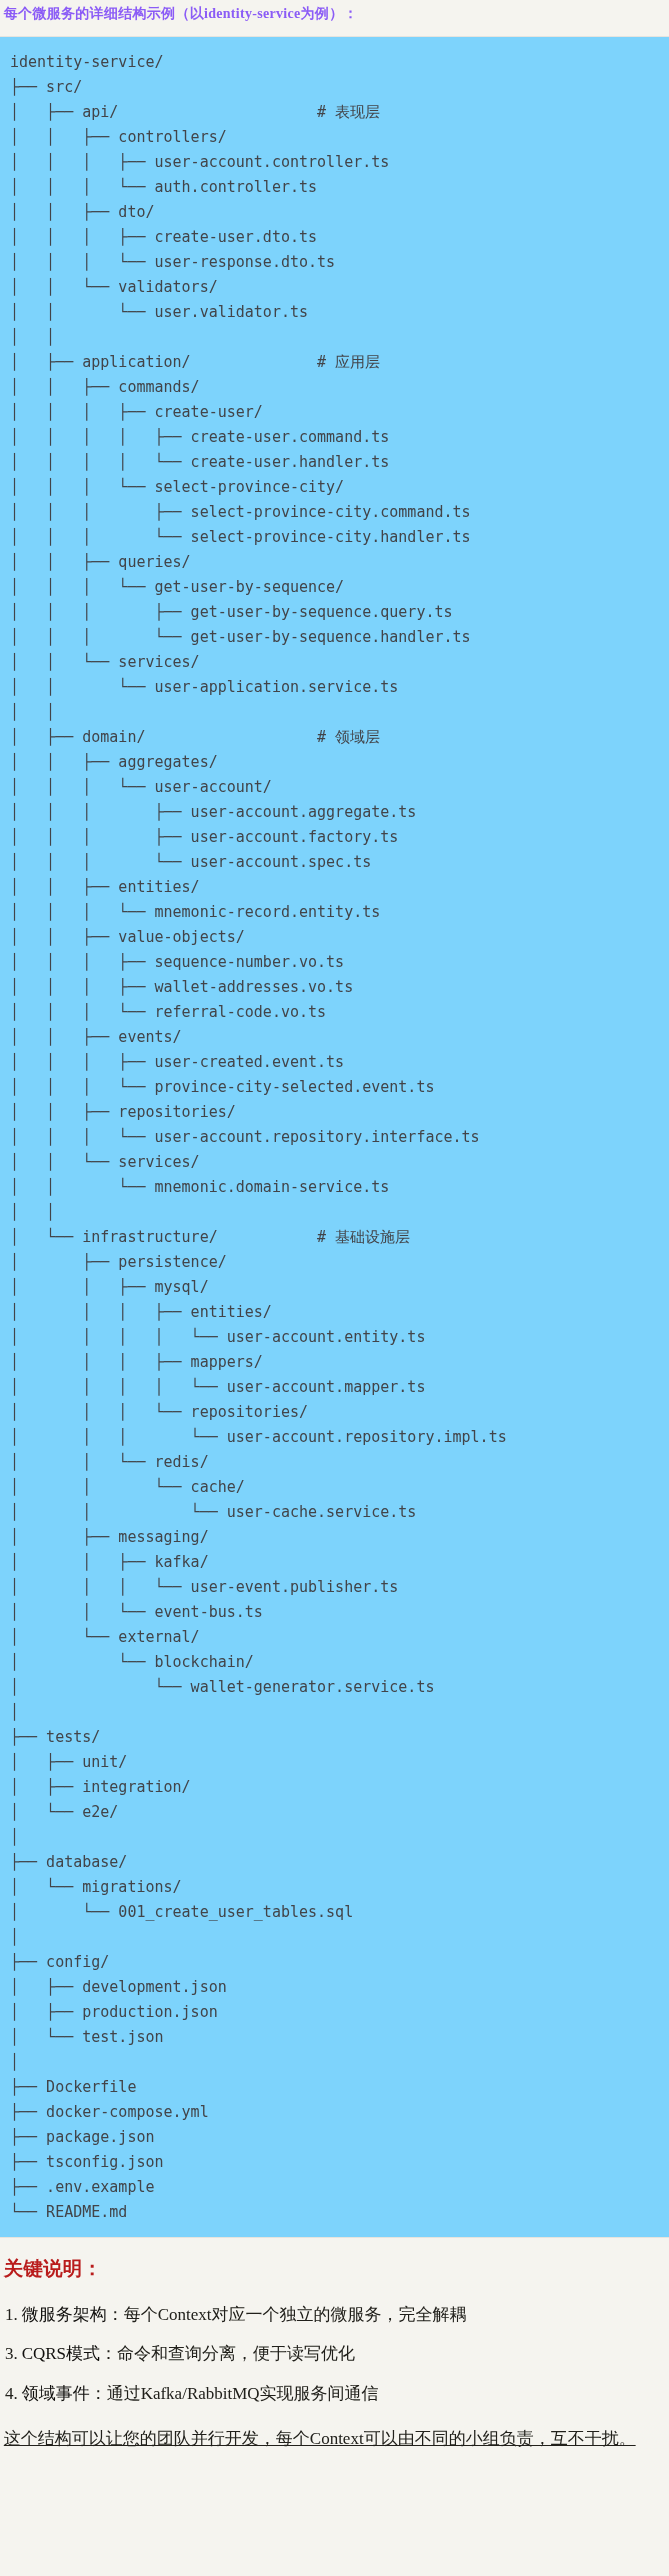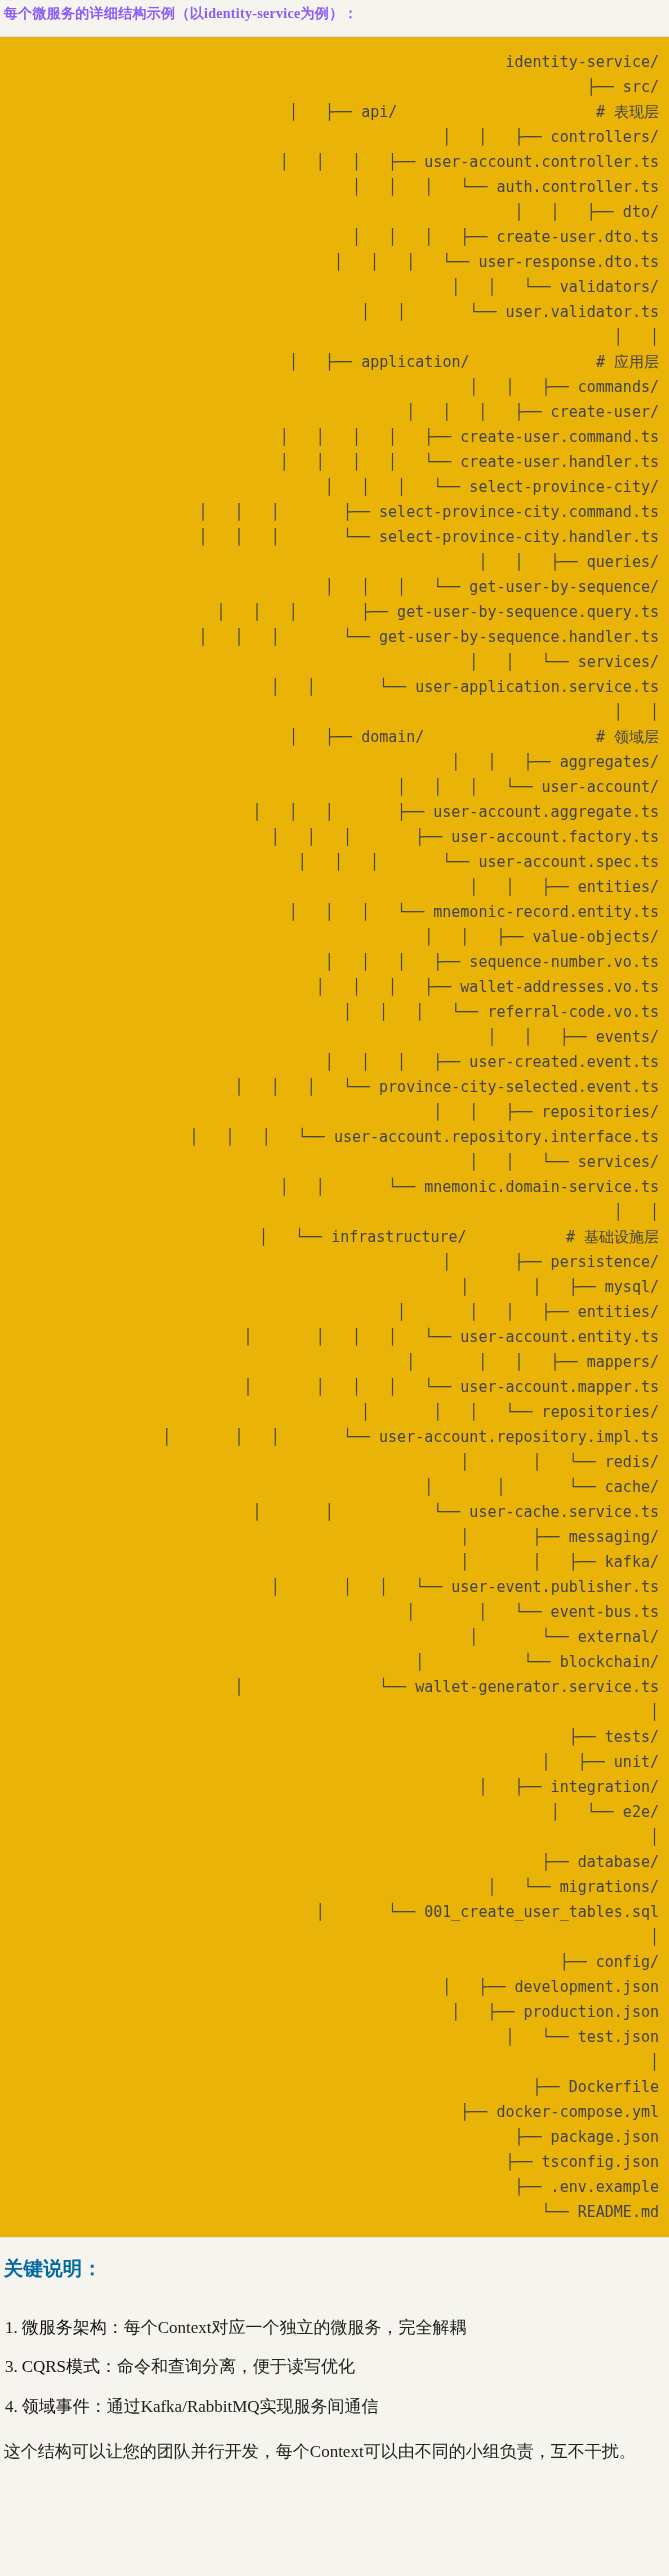--- a/index.html
+++ b/index.html
@@ -14,63 +14,63 @@
   }
   .page-title {
     margin: 5px 5px 13px 3.8px;
     font-size: 14px;
     line-height: 1.25;
     font-weight: bold;
     color: #8b5cf6;
     letter-spacing: 0.3px;
   }
   .code-block {
-    background: #eab308;
+    background: #7dd3fc;
     border-top: 0.6px solid #e6e4de;
     border-bottom: 0.6px solid #e6e4de;
     padding: 13.8px 10px 11.3px 10px;
     width: 100%;
     overflow: hidden;
-    text-align: right;
   }
   .code-block pre {
     font-family: "DejaVu Sans Mono", "Liberation Mono", monospace;
     font-size: 15px;
     line-height: 25px;
     color: #424449;
     white-space: pre;
   }
   .notes {
     padding: 17.5px 5px 0 3.8px;
   }
   .notes-heading {
     font-size: 19.4px;
     font-weight: bold;
-    color: #0369a1;
-    margin: 0 0 34px 0;
+    color: #b91c1c;
+    margin: 0 0 21px 0;
     letter-spacing: 0.3px;
   }
   .note-item {
     font-size: 17px;
     line-height: 23px;
     margin: 0 0 16.3px 1.3px;
     color: #21201b;
   }
   .note-item .note-num {
     margin-right: 3.8px;
   }
   .note-item strong {
     color: #100f0d;
     font-weight: normal;
   }
   .closing-paragraph {
     font-size: 17px;
     line-height: 23px;
     margin: 22.5px 0 0 0;
     color: #21201b;
+    text-decoration: underline;
   }
 </style>
 </head>
 <body>
 
 <h2 class="page-title">每个微服务的详细结构示例（以identity-service为例）：</h2>
 
 <div class="code-block">
   <pre>identity-service/
 ├── src/

